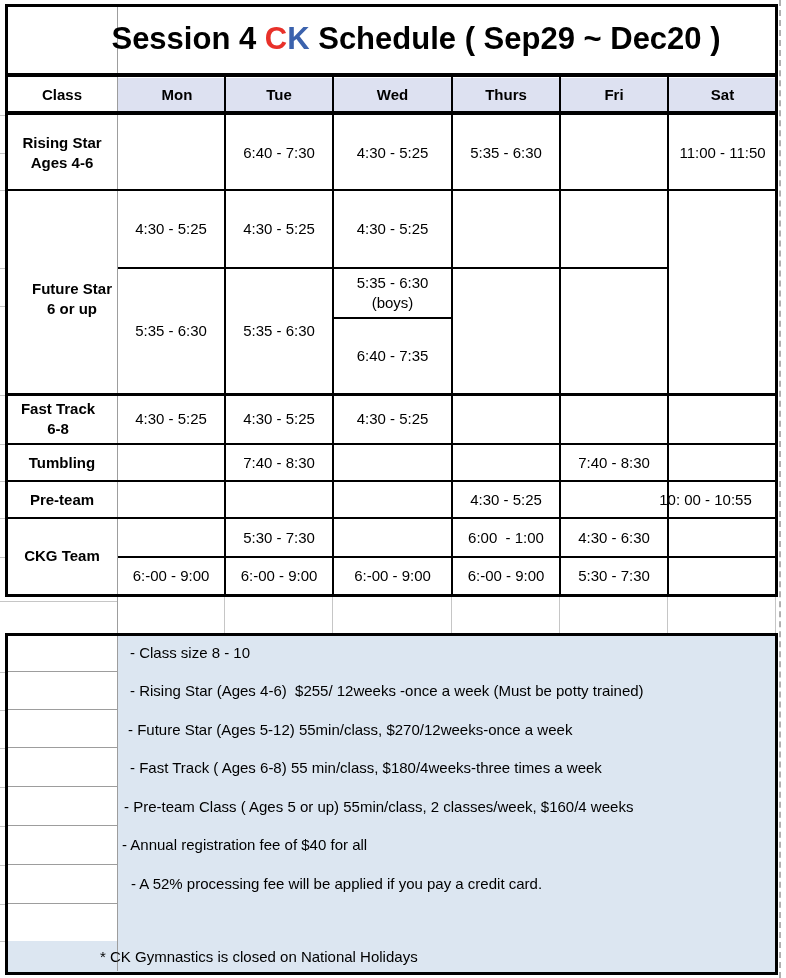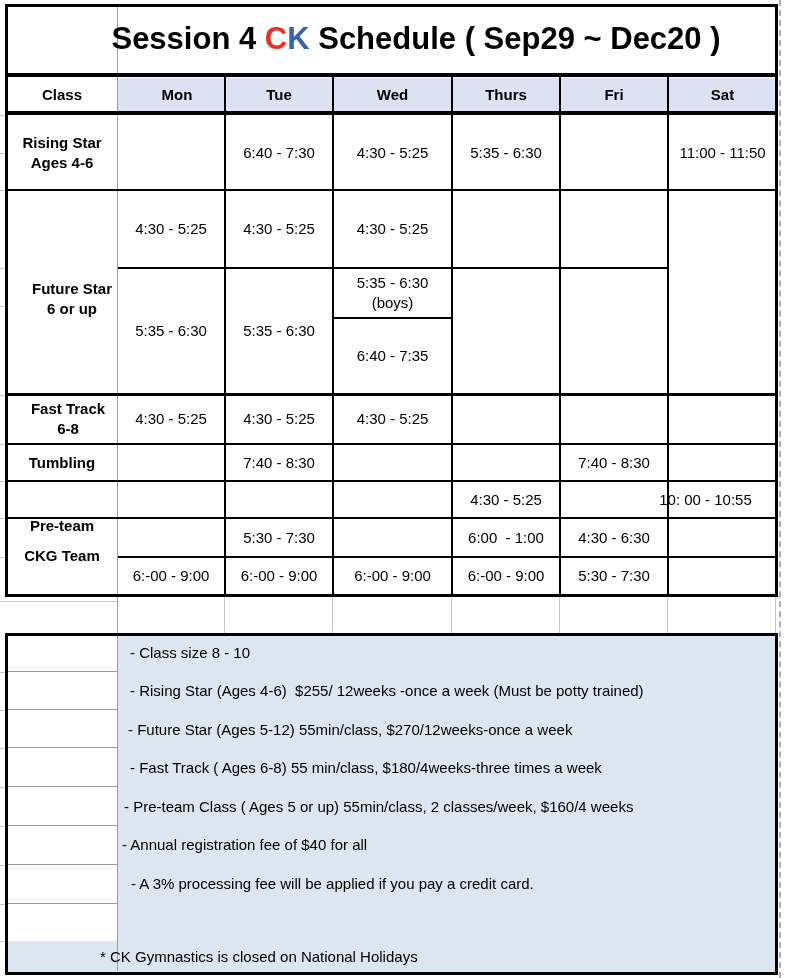--- a/index.html
+++ b/index.html
@@ -122,50 +122,50 @@
   <div class="cell" style="left:226px;top:190px;width:106px;height:77px;">4:30 - 5:25</div>
   <div class="cell" style="left:334px;top:190px;width:117px;height:77px;">4:30 - 5:25</div>
   <div class="cell" style="left:118px;top:268px;width:106px;height:125px;">5:35 - 6:30</div>
   <div class="cell" style="left:226px;top:268px;width:106px;height:125px;">5:35 - 6:30</div>
   <div class="cell lbl" style="left:334px;top:268px;width:117px;height:49px;font-weight:400;">
     <span>5:35 - 6:30</span>
     <span>(boys)</span>
   </div>
   <div class="cell" style="left:334px;top:318px;width:117px;height:75px;">6:40 - 7:35</div>
 
-  <div class="cell lbl" style="left:8px;top:395px;width:100px;height:48px;padding-left:10px;">
+  <div class="cell lbl" style="left:8px;top:395px;width:100px;height:48px;">
     <span>Fast Track</span>
     <span>6-8</span>
   </div>
   <div class="cell" style="left:118px;top:395px;width:106px;height:48px;">4:30 - 5:25</div>
   <div class="cell" style="left:226px;top:395px;width:106px;height:48px;">4:30 - 5:25</div>
   <div class="cell" style="left:334px;top:395px;width:117px;height:48px;">4:30 - 5:25</div>
 
   <div class="cell lbl" style="left:8px;top:444px;width:108px;height:37px;">Tumbling</div>
   <div class="cell" style="left:226px;top:444px;width:106px;height:37px;">7:40 - 8:30</div>
   <div class="cell" style="left:561px;top:444px;width:106px;height:37px;">7:40 - 8:30</div>
 
-  <div class="cell lbl" style="left:8px;top:481px;width:108px;height:37px;margin-top:26px;">Pre-team</div>
+  <div class="cell lbl" style="left:8px;top:481px;width:108px;height:37px;">Pre-team</div>
   <div class="cell" style="left:453px;top:481px;width:106px;height:37px;">4:30 - 5:25</div>
   <div class="cell" style="left:652px;top:481px;width:107px;height:37px;text-align:center;">10: 00 - 10:55</div>
 
   <div class="cell lbl" style="left:8px;top:518px;width:108px;height:76px;">CKG Team</div>
   <div class="cell" style="left:226px;top:518px;width:106px;height:39px;">5:30 - 7:30</div>
   <div class="cell" style="left:453px;top:518px;width:106px;height:39px;">6:00  - 1:00</div>
   <div class="cell" style="left:561px;top:518px;width:106px;height:39px;">4:30 - 6:30</div>
   <div class="cell" style="left:118px;top:557px;width:106px;height:37px;">6:-00 - 9:00</div>
   <div class="cell" style="left:226px;top:557px;width:106px;height:37px;">6:-00 - 9:00</div>
   <div class="cell" style="left:334px;top:557px;width:117px;height:37px;">6:-00 - 9:00</div>
   <div class="cell" style="left:453px;top:557px;width:106px;height:37px;">6:-00 - 9:00</div>
   <div class="cell" style="left:561px;top:557px;width:106px;height:37px;">5:30 - 7:30</div>
 
   <div>
     <div class="note" style="left:130px;top:644px;">- Class size 8 - 10</div>
     <div class="note" style="left:130px;top:682px;">- Rising Star (Ages 4-6)  $255/ 12weeks -once a week (Must be potty trained)</div>
     <div class="note" style="left:128px;top:721px;">- Future Star (Ages 5-12) 55min/class, $270/12weeks-once a week</div>
     <div class="note" style="left:130px;top:759px;">- Fast Track ( Ages 6-8) 55 min/class, $180/4weeks-three times a week</div>
     <div class="note" style="left:124px;top:798px;">- Pre-team Class ( Ages 5 or up) 55min/class, 2 classes/week, $160/4 weeks</div>
     <div class="note" style="left:122px;top:836px;">- Annual registration fee of $40 for all</div>
-    <div class="note" style="left:131px;top:875px;">- A 3% processing fee will be applied if you pay a credit card.</div>
+    <div class="note" style="left:131px;top:875px;">- A 52% processing fee will be applied if you pay a credit card.</div>
     <div class="note" style="left:100px;top:948px;">* CK Gymnastics is closed on National Holidays</div>
   </div>
 
 </div>
 
 </body></html>

